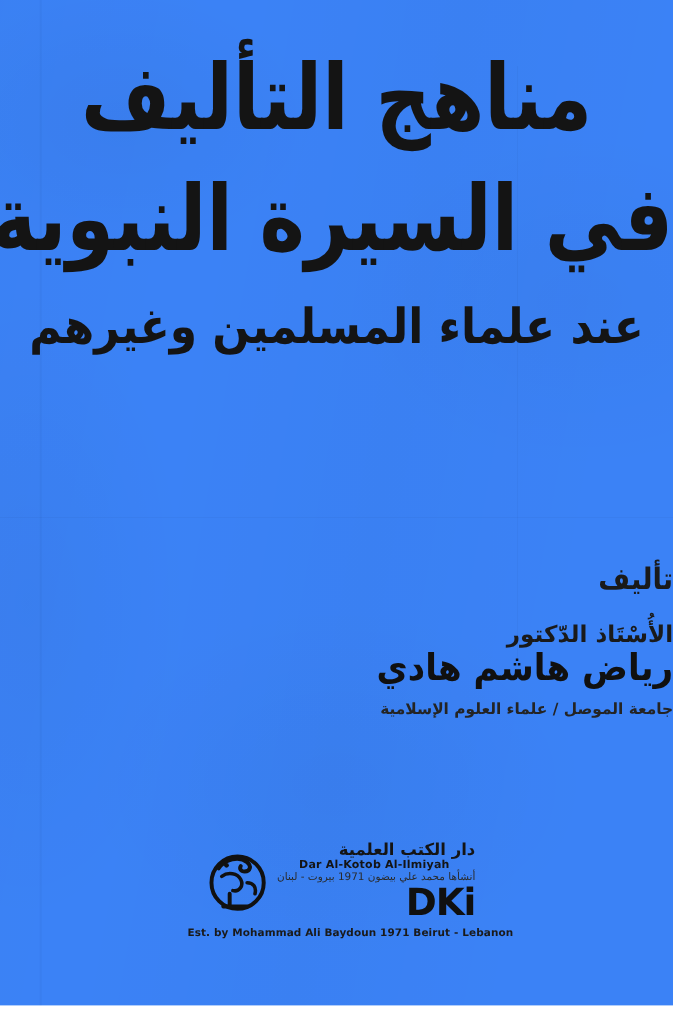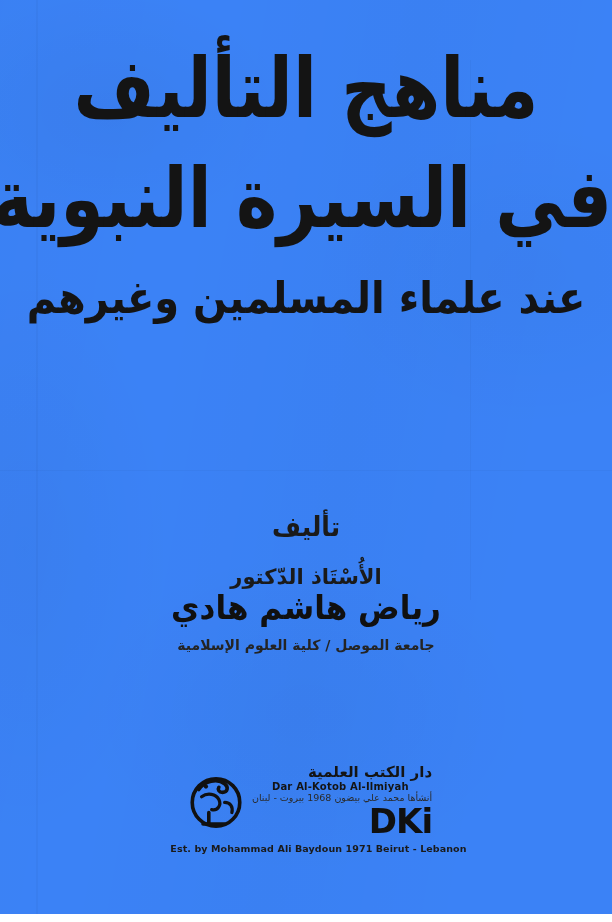--- a/index.html
+++ b/index.html
@@ -70,21 +70,20 @@
     font-size: 40px;
     letter-spacing: -0.5px;
     transform: scaleY(1.1);
   }
 
   .author-block {
     position: absolute;
     left: 0;
     right: 0;
     top: 512px;
-    text-align: center;
     direction: rtl;
   }
   .byline-label {
     font-size: 25px;
     font-weight: bold;
     color: #1a1a1a;
     margin-bottom: 24px;
     transform: scaleY(1.08);
   }
   .author-title {
@@ -181,38 +180,38 @@
   <div class="title-block">
     <div class="title-line title-line-1">مناهج التأليف</div>
     <div class="title-line title-line-2">في السيرة النبوية</div>
     <div class="title-line title-line-3">عند علماء المسلمين وغيرهم</div>
   </div>
 
   <div class="author-block">
     <div class="byline-label">تأليف</div>
     <div class="author-title">الأُسْتَاذ الدّكتور</div>
     <div class="author-name">رياض هاشم هادي</div>
-    <div class="author-affil">جامعة الموصل / كلية العلوم الإسلامية</div>
+    <div class="author-affil">جامعة الموصل / علماء العلوم الإسلامية</div>
   </div>
 
   <div class="publisher-block">
     <div class="pub-row">
       <svg class="pub-logo" viewBox="0 0 100 100">
         <circle cx="50" cy="52" r="33" fill="none" stroke="#111" stroke-width="5"></circle>
         <path d="M26 34 C34 22, 52 18, 62 26 C68 31, 66 38, 59 38 C54 38, 52 34, 54 31" fill="none" stroke="#111" stroke-width="5" stroke-linecap="round"></path>
         <path d="M30 44 C38 38, 50 40, 54 48 C58 56, 52 64, 44 62" fill="none" stroke="#111" stroke-width="4.5" stroke-linecap="round"></path>
         <path d="M40 66 L40 82" stroke="#111" stroke-width="5" stroke-linecap="round"></path>
         <path d="M32 82 L62 82" stroke="#111" stroke-width="5" stroke-linecap="round"></path>
         <path d="M62 52 C70 52, 74 58, 72 66" fill="none" stroke="#111" stroke-width="4.5" stroke-linecap="round"></path>
         <circle cx="36" cy="30" r="3" fill="#111"></circle>
       </svg>
       <div class="pub-right">
         <div class="pub-ar-name">دار الكتب العلمية</div>
         <div class="pub-en-name">Dar Al-Kotob Al-Ilmiyah</div>
-        <div class="pub-ar-sub">أنشأها محمد علي بيضون 1968 بيروت - لبنان</div>
+        <div class="pub-ar-sub">أنشأها محمد علي بيضون 1971 بيروت - لبنان</div>
         <div class="dki-word">DKi</div>
       </div>
     </div>
     <div class="pub-lines">
       <div class="pub-en-line">Est. by Mohammad Ali Baydoun 1971 Beirut - Lebanon</div>
     </div>
   </div>
 
 </div>
 

